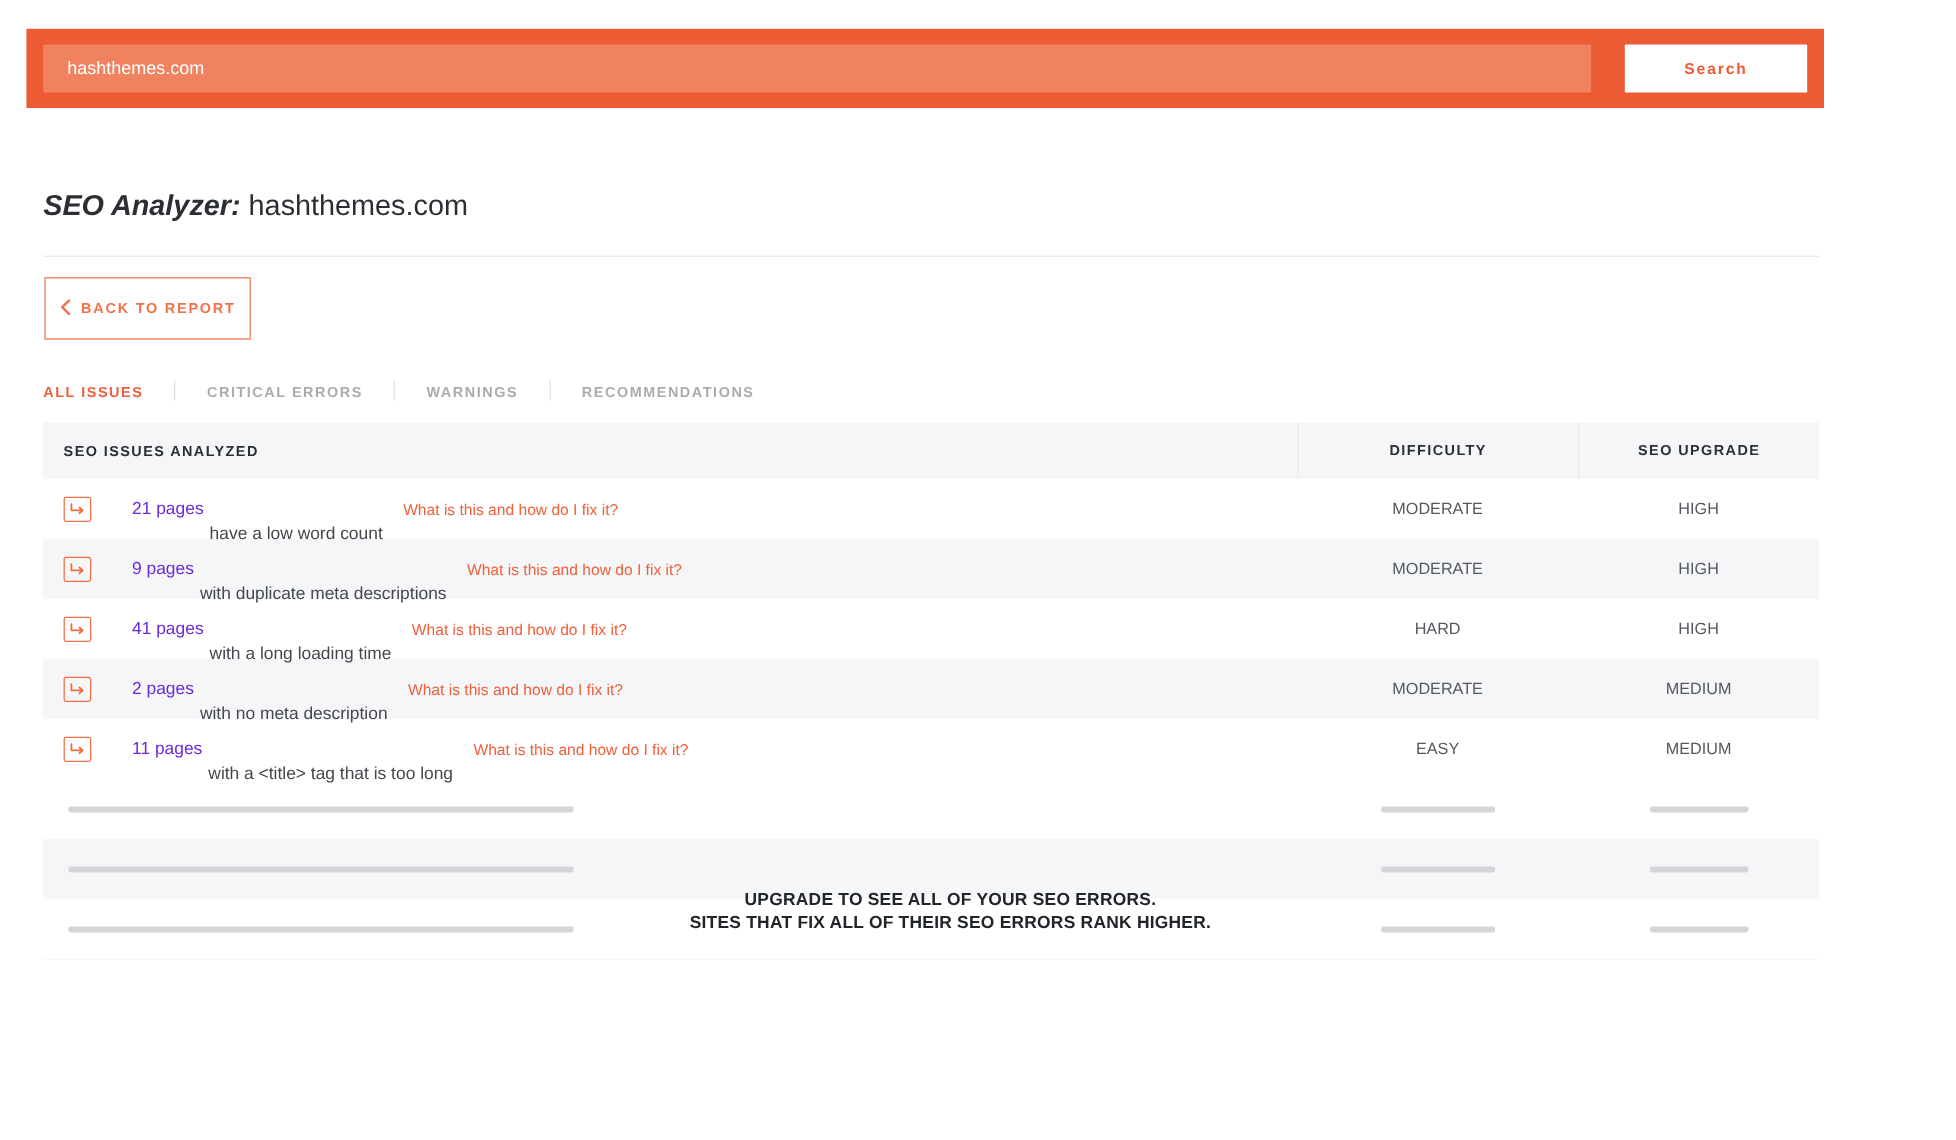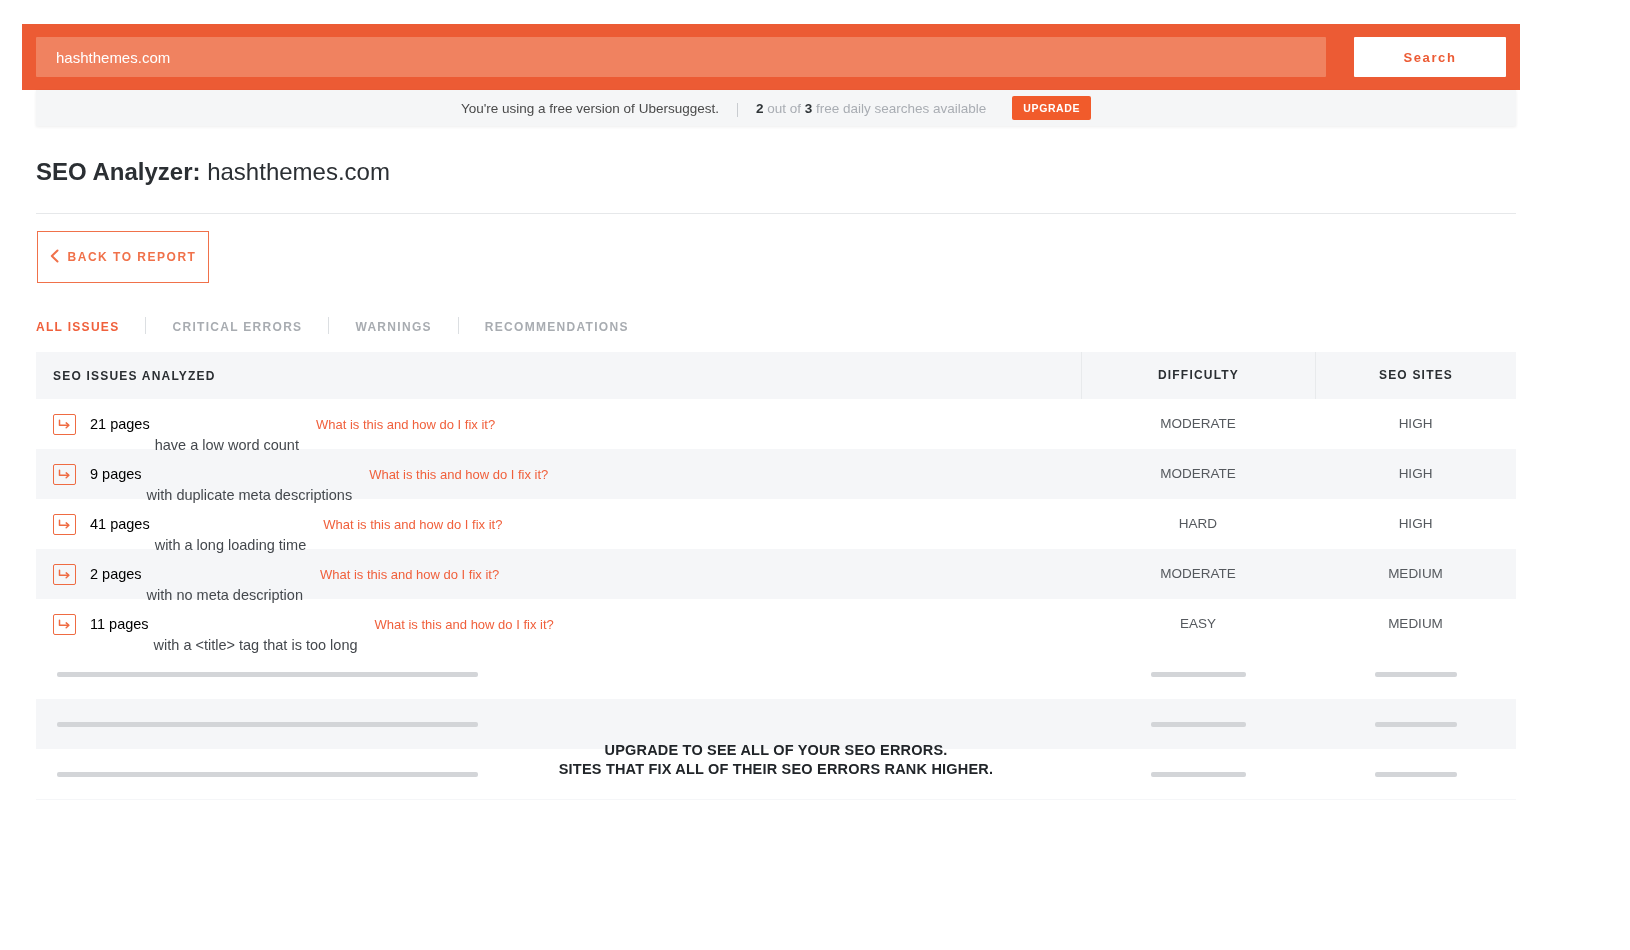--- a/index.html
+++ b/index.html
@@ -96,21 +96,21 @@
 
   
   .page-title {
     position: absolute;
     left: 36px; top: 158px;
     font-size: 24px;
     color: #2b2f33;
     font-weight: normal;
     white-space: nowrap;
   }
-  .page-title b { font-weight: bold; }
+  .page-title b { font-weight: bold; font-style: italic; }
 
   .title-rule {
     position: absolute;
     left: 36px; top: 213px;
     width: 1480px; height: 1px;
     background: #e6e8ea;
   }
 
   
   .back-btn {
@@ -197,21 +197,21 @@
   .issue-icon {
     flex: 0 0 auto;
     width: 23px; height: 21px;
     border: 1px solid #ef6b42;
     border-radius: 2px;
     margin-right: 14px;
     display: flex;
     align-items: center;
     justify-content: center;
   }
-  .issue-count { color: #000000; font-size: 14.5px; }
+  .issue-count { color: #6d28d9; font-size: 14.5px; margin-left: 20px; }
   .issue-label { color: #44484d; font-size: 14.5px; margin-left: 5px; margin-top: 42px; }
   .issue-link {
     color: #f0603c;
     font-size: 13px;
     margin-left: 17px;
     cursor: pointer;
     white-space: nowrap;
   }
 
   
@@ -232,21 +232,21 @@
   .lrow .col-diff, .lrow .col-imp {
     display: flex; align-items: center; justify-content: center; height: 50px;
     border-left: none;
   }
   .bar-small { width: 95px; }
   .bar-small2 { width: 82px; }
 
   
   .overlay {
     position: absolute;
-    left: 36px; top: 700px;
+    left: 52px; top: 700px;
     width: 1480px; height: 160px;
     display: flex;
     flex-direction: column;
     align-items: center;
     justify-content: flex-start;
     pointer-events: none;
   }
   .ov-text {
     margin-top: 41px;
     text-align: center;
@@ -274,26 +274,20 @@
 </head>
 <body>
 
 <div id="page">
 
   <div class="searchbar">
     <input class="search-input" type="text" value="hashthemes.com" placeholder="Enter a domain or keyword" style="">
     <button class="search-btn">Search</button>
   </div>
 
-  <div class="notice">
-    <span class="notice-text">You're using a free version of Ubersuggest.</span>
-    <span class="notice-sep"></span>
-    <span class="notice-quota"><b>2</b><span> out of </span><b>3</b><span> free daily searches available</span></span>
-    <button class="upgrade-chip">UPGRADE</button>
-  </div>
 
   <div class="page-title"><b>SEO Analyzer:</b><span> hashthemes.com</span></div>
   <div class="title-rule"></div>
 
   <button class="back-btn">
     <span class="chev">
       <svg width="9" height="14" viewBox="0 0 9 14" aria-hidden="true">
           <polyline points="7.5,1.5 1.8,7 7.5,12.5" fill="none" stroke="#f0714a" stroke-width="2" stroke-linecap="round" stroke-linejoin="round"></polyline>
         </svg>
     </span>
@@ -307,21 +301,21 @@
     <div class="tab-div"></div>
     <div class="tab">WARNINGS</div>
     <div class="tab-div"></div>
     <div class="tab">RECOMMENDATIONS</div>
   </div>
 
   <div class="table">
     <div class="thead">
       <div class="th col-issue">SEO ISSUES ANALYZED</div>
       <div class="th col-diff">DIFFICULTY</div>
-      <div class="th col-imp">SEO SITES</div>
+      <div class="th col-imp">SEO UPGRADE</div>
     </div>
     <div id="rows-host">
         <div class="row">
           <div class="col-issue">
             <span class="issue-icon">
               <svg width="13" height="11" viewBox="0 0 13 11" aria-hidden="true">
                 <path d="M1.5,1.2 L1.5,6.3 L10.4,6.3" fill="none" stroke="#ef6b42" stroke-width="1.5" stroke-linecap="round" stroke-linejoin="round"></path>
                 <polyline points="8.2,3.9 10.9,6.3 8.2,8.7" fill="none" stroke="#ef6b42" stroke-width="1.5" stroke-linecap="round" stroke-linejoin="round"></polyline>
               </svg>
             </span>

